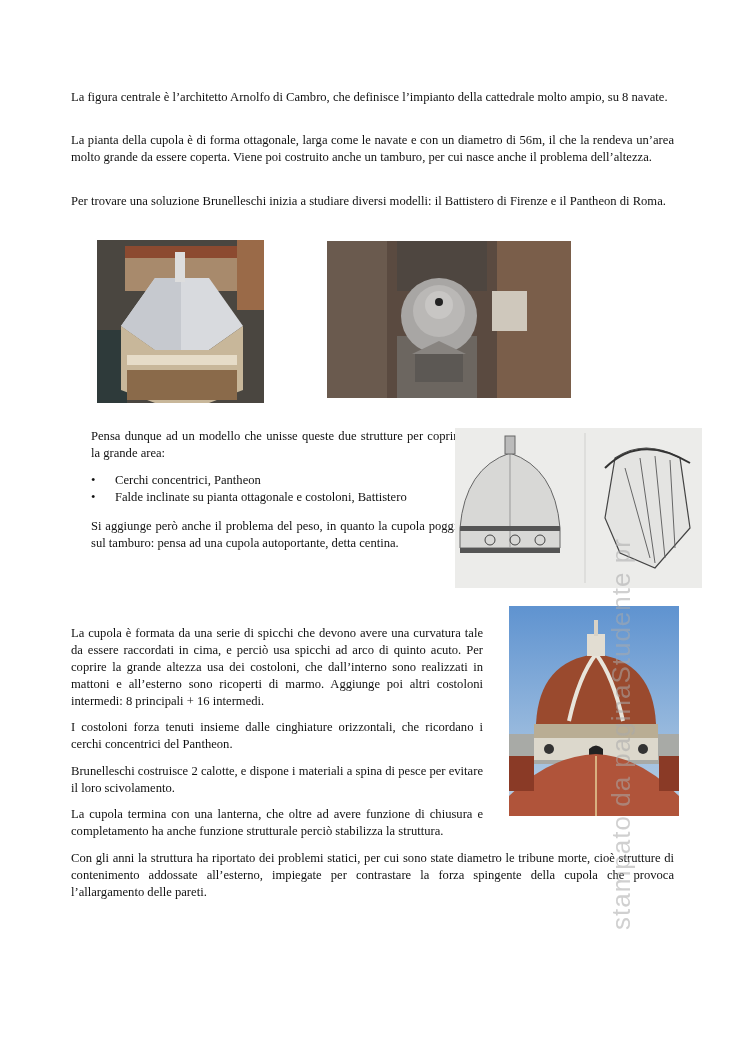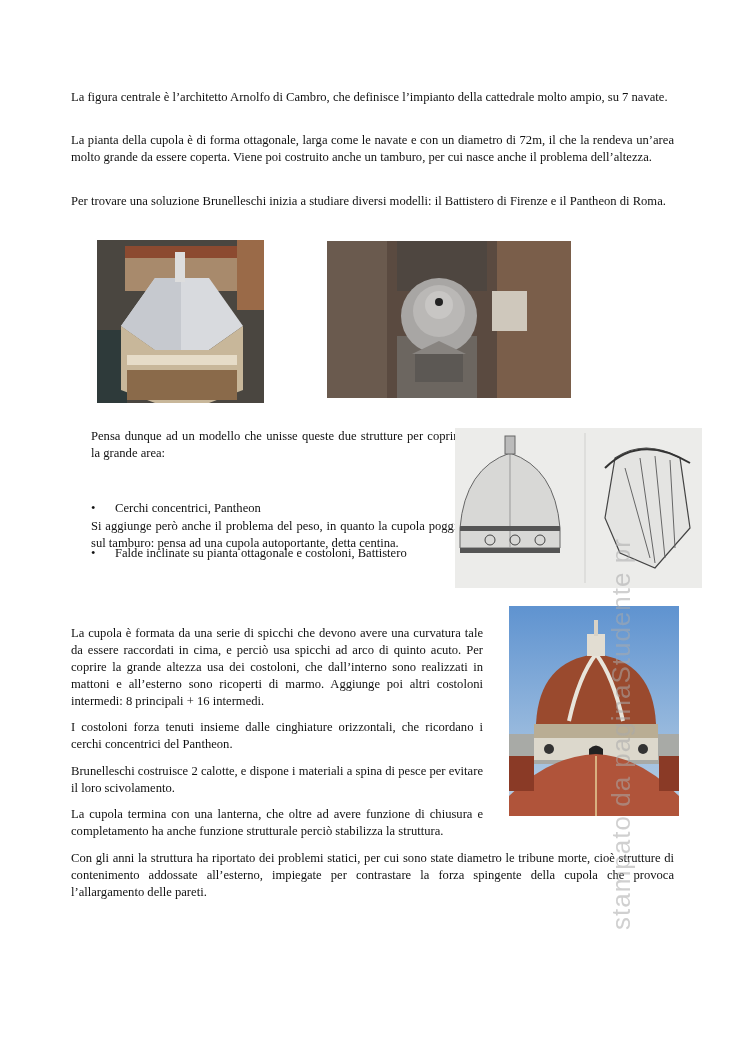--- a/index.html
+++ b/index.html
@@ -4,34 +4,34 @@
 <style>
   html, body { margin: 0; padding: 0; background: #ffffff; }
   body { width: 744px; height: 1052px; position: relative; overflow: hidden;
          font-family: "Liberation Serif", serif; color: #111; font-size: 12.6px; }
   .page { position: absolute; left: 0; top: 0; width: 744px; height: 1052px; }
   p { margin: 0; line-height: 17px; text-align: justify; position: absolute; }
   .full { left: 71px; width: 603px; }
   .col { left: 71px; width: 372px; margin-left: 20px; }
   .colwide { left: 71px; width: 412px; }
   ul { position: absolute; left: 71px; margin: 0; padding: 0; list-style: none; line-height: 17px; }
-  ul li { position: relative; padding-left: 44px; margin-top: 28px; }
+  ul li { position: relative; padding-left: 44px; }
   ul li::before { content: "•"; position: absolute; left: 20px; top: 0; }
   .img { position: absolute; overflow: hidden; }
   .watermark { position: absolute; left: 606px; top: 930px; transform-origin: 0 0; transform: rotate(-90deg);
                font-family: "Liberation Sans", sans-serif; font-size: 26px; color: rgba(170,170,170,0.55);
                white-space: nowrap; letter-spacing: 1px; }
 </style>
 </head>
 <body>
 
 <div class="page">
 
-  <p class="full" style="top:89px">La figura centrale è l’architetto Arnolfo di Cambro, che definisce l’impianto della cattedrale molto ampio, su 7 navate.</p>
-  <p class="full" style="top:132px">La pianta della cupola è di forma ottagonale, larga come le navate e con un diametro di 72m, il che la rendeva un’area molto grande da essere coperta. Viene poi costruito anche un tamburo, per cui nasce anche il problema dell’altezza.</p>
+  <p class="full" style="top:89px">La figura centrale è l’architetto Arnolfo di Cambro, che definisce l’impianto della cattedrale molto ampio, su 8 navate.</p>
+  <p class="full" style="top:132px">La pianta della cupola è di forma ottagonale, larga come le navate e con un diametro di 56m, il che la rendeva un’area molto grande da essere coperta. Viene poi costruito anche un tamburo, per cui nasce anche il problema dell’altezza.</p>
   <p class="full" style="top:193px">Per trovare una soluzione Brunelleschi inizia a studiare diversi modelli: il Battistero di Firenze e il Pantheon di Roma.</p>
 
   <div class="img" style="left:97px; top:240px; width:167px; height:163px; background:#3a3a36;">
     <svg width="167" height="163" viewBox="0 0 167 163">
       <rect width="167" height="163" fill="#4a4640"></rect>
       <rect x="28" y="6" width="112" height="45" fill="#a88a6c"></rect>
       <rect x="28" y="6" width="112" height="12" fill="#8c4a30"></rect>
       <rect x="140" y="0" width="27" height="70" fill="#9a6a48"></rect>
       <rect x="0" y="90" width="30" height="73" fill="#2e3a3a"></rect>
       <polygon points="24,86 58,38 112,38 146,86 112,110 58,110" fill="#d8dade"></polygon>

